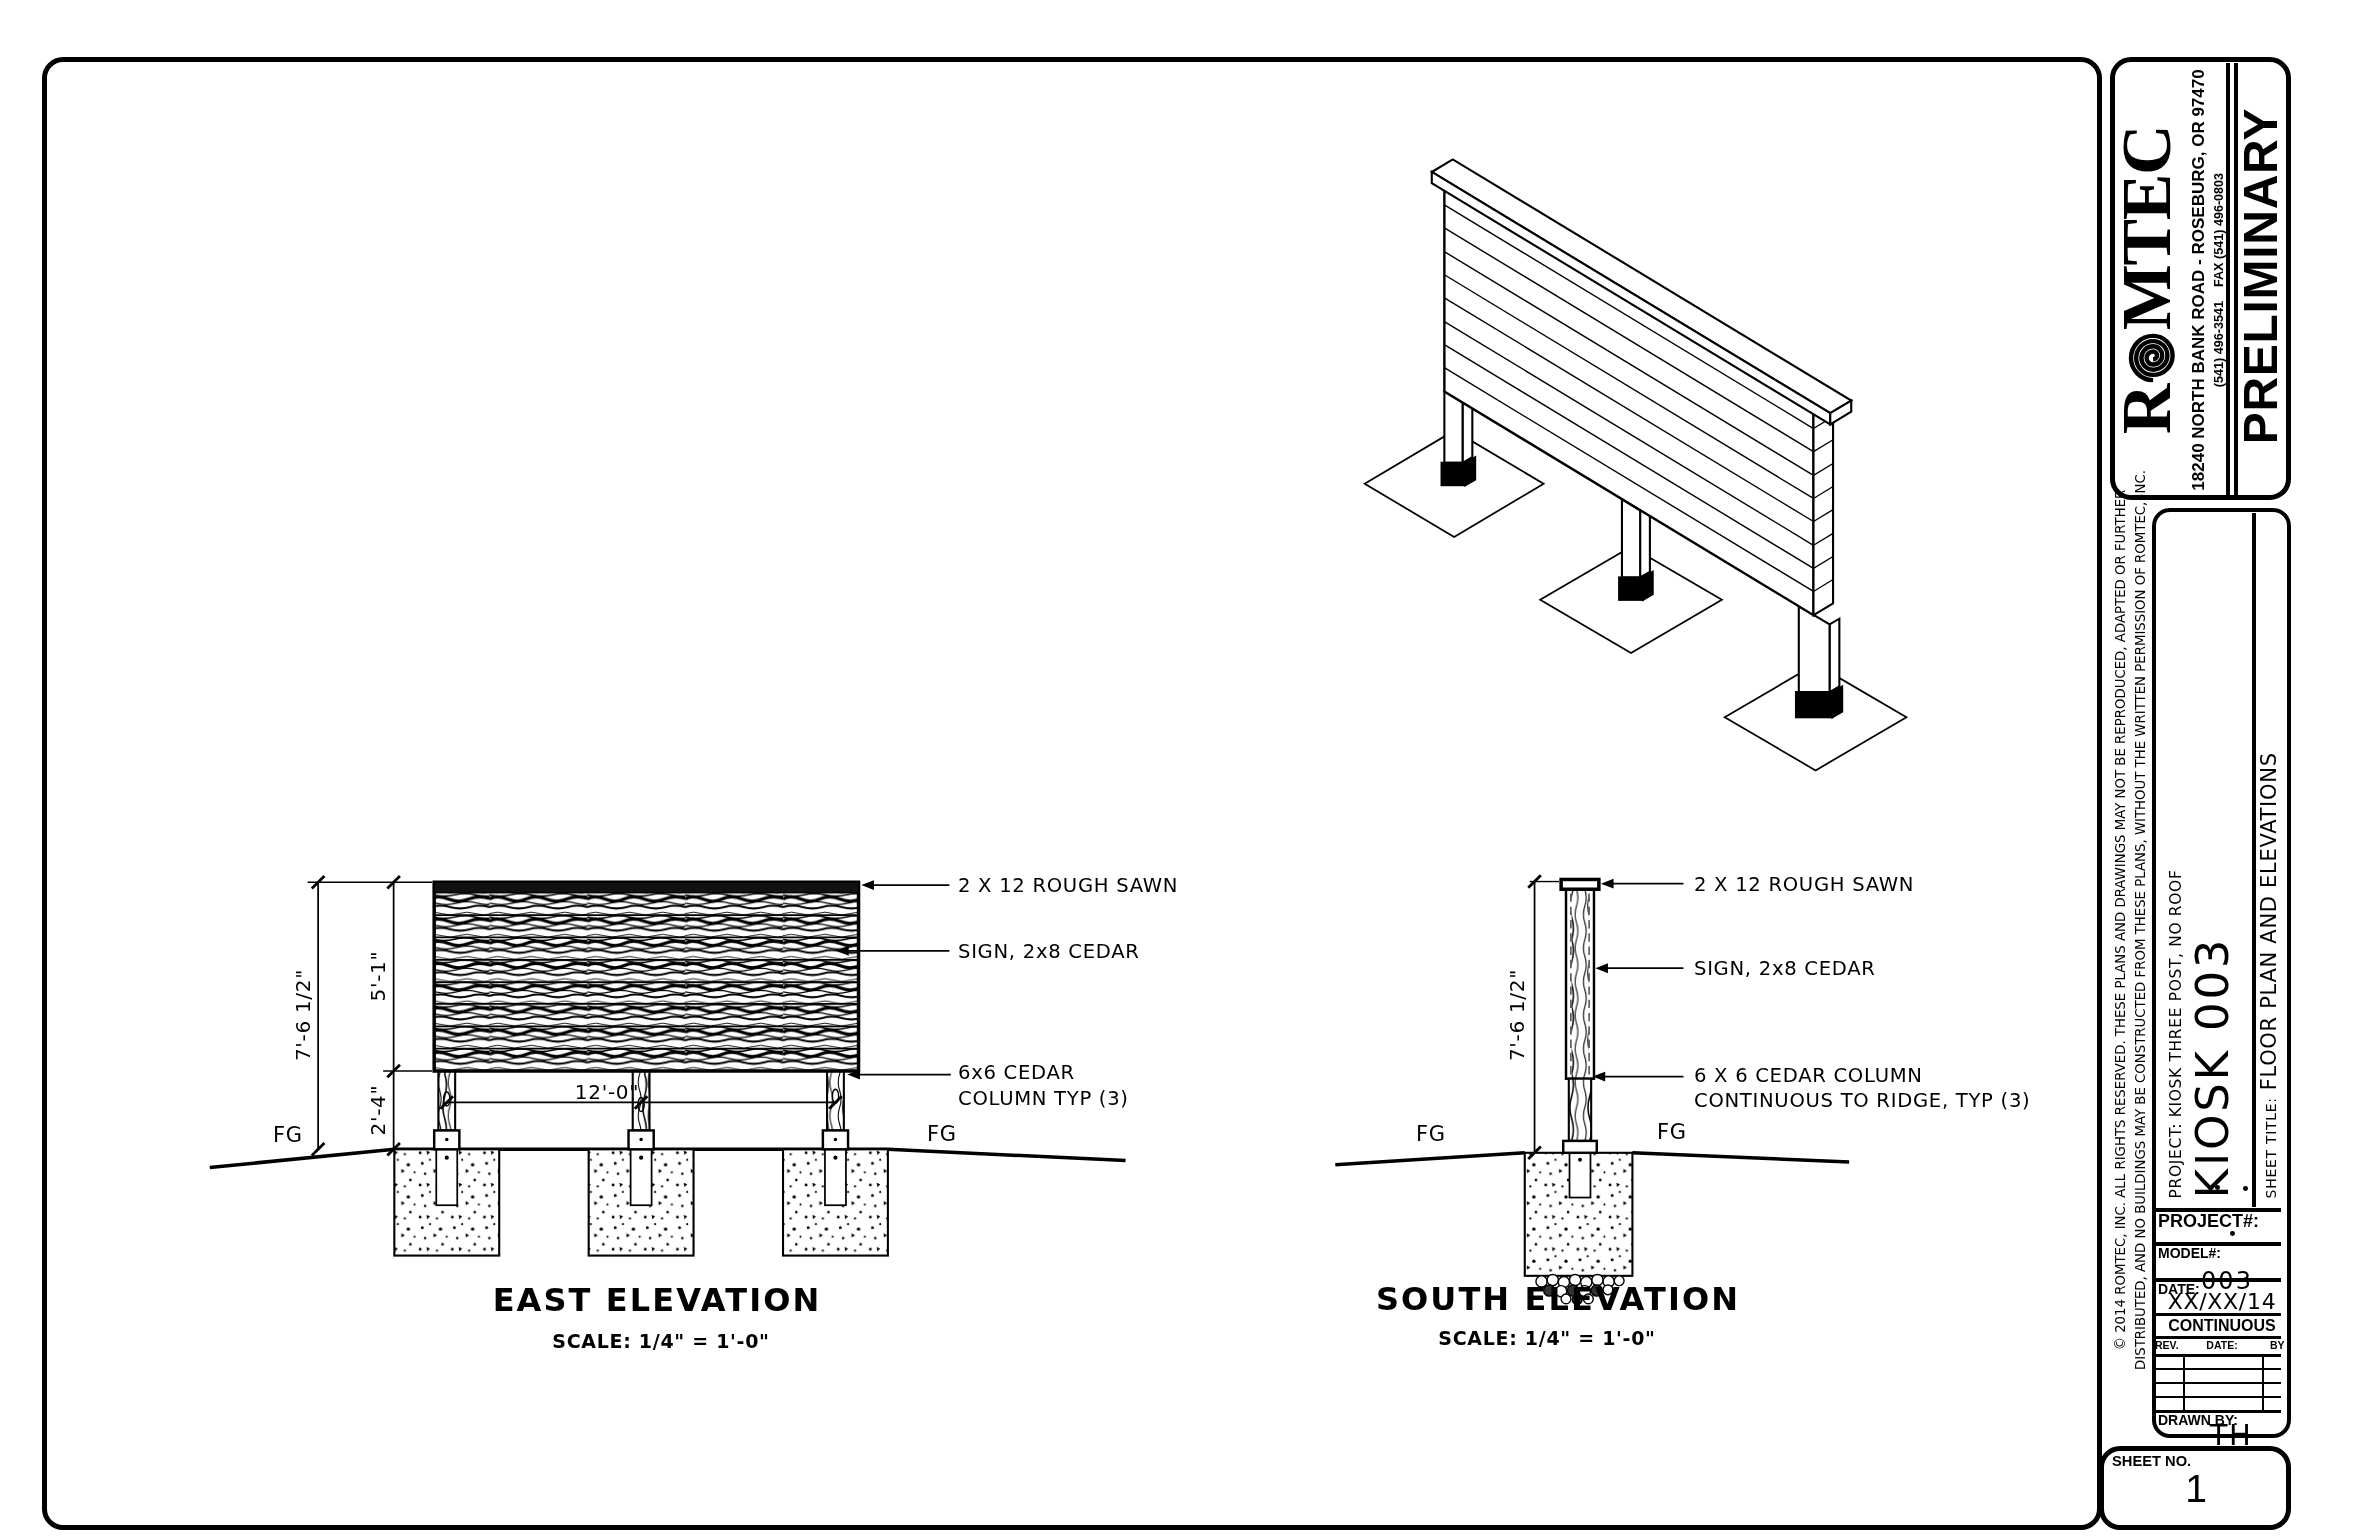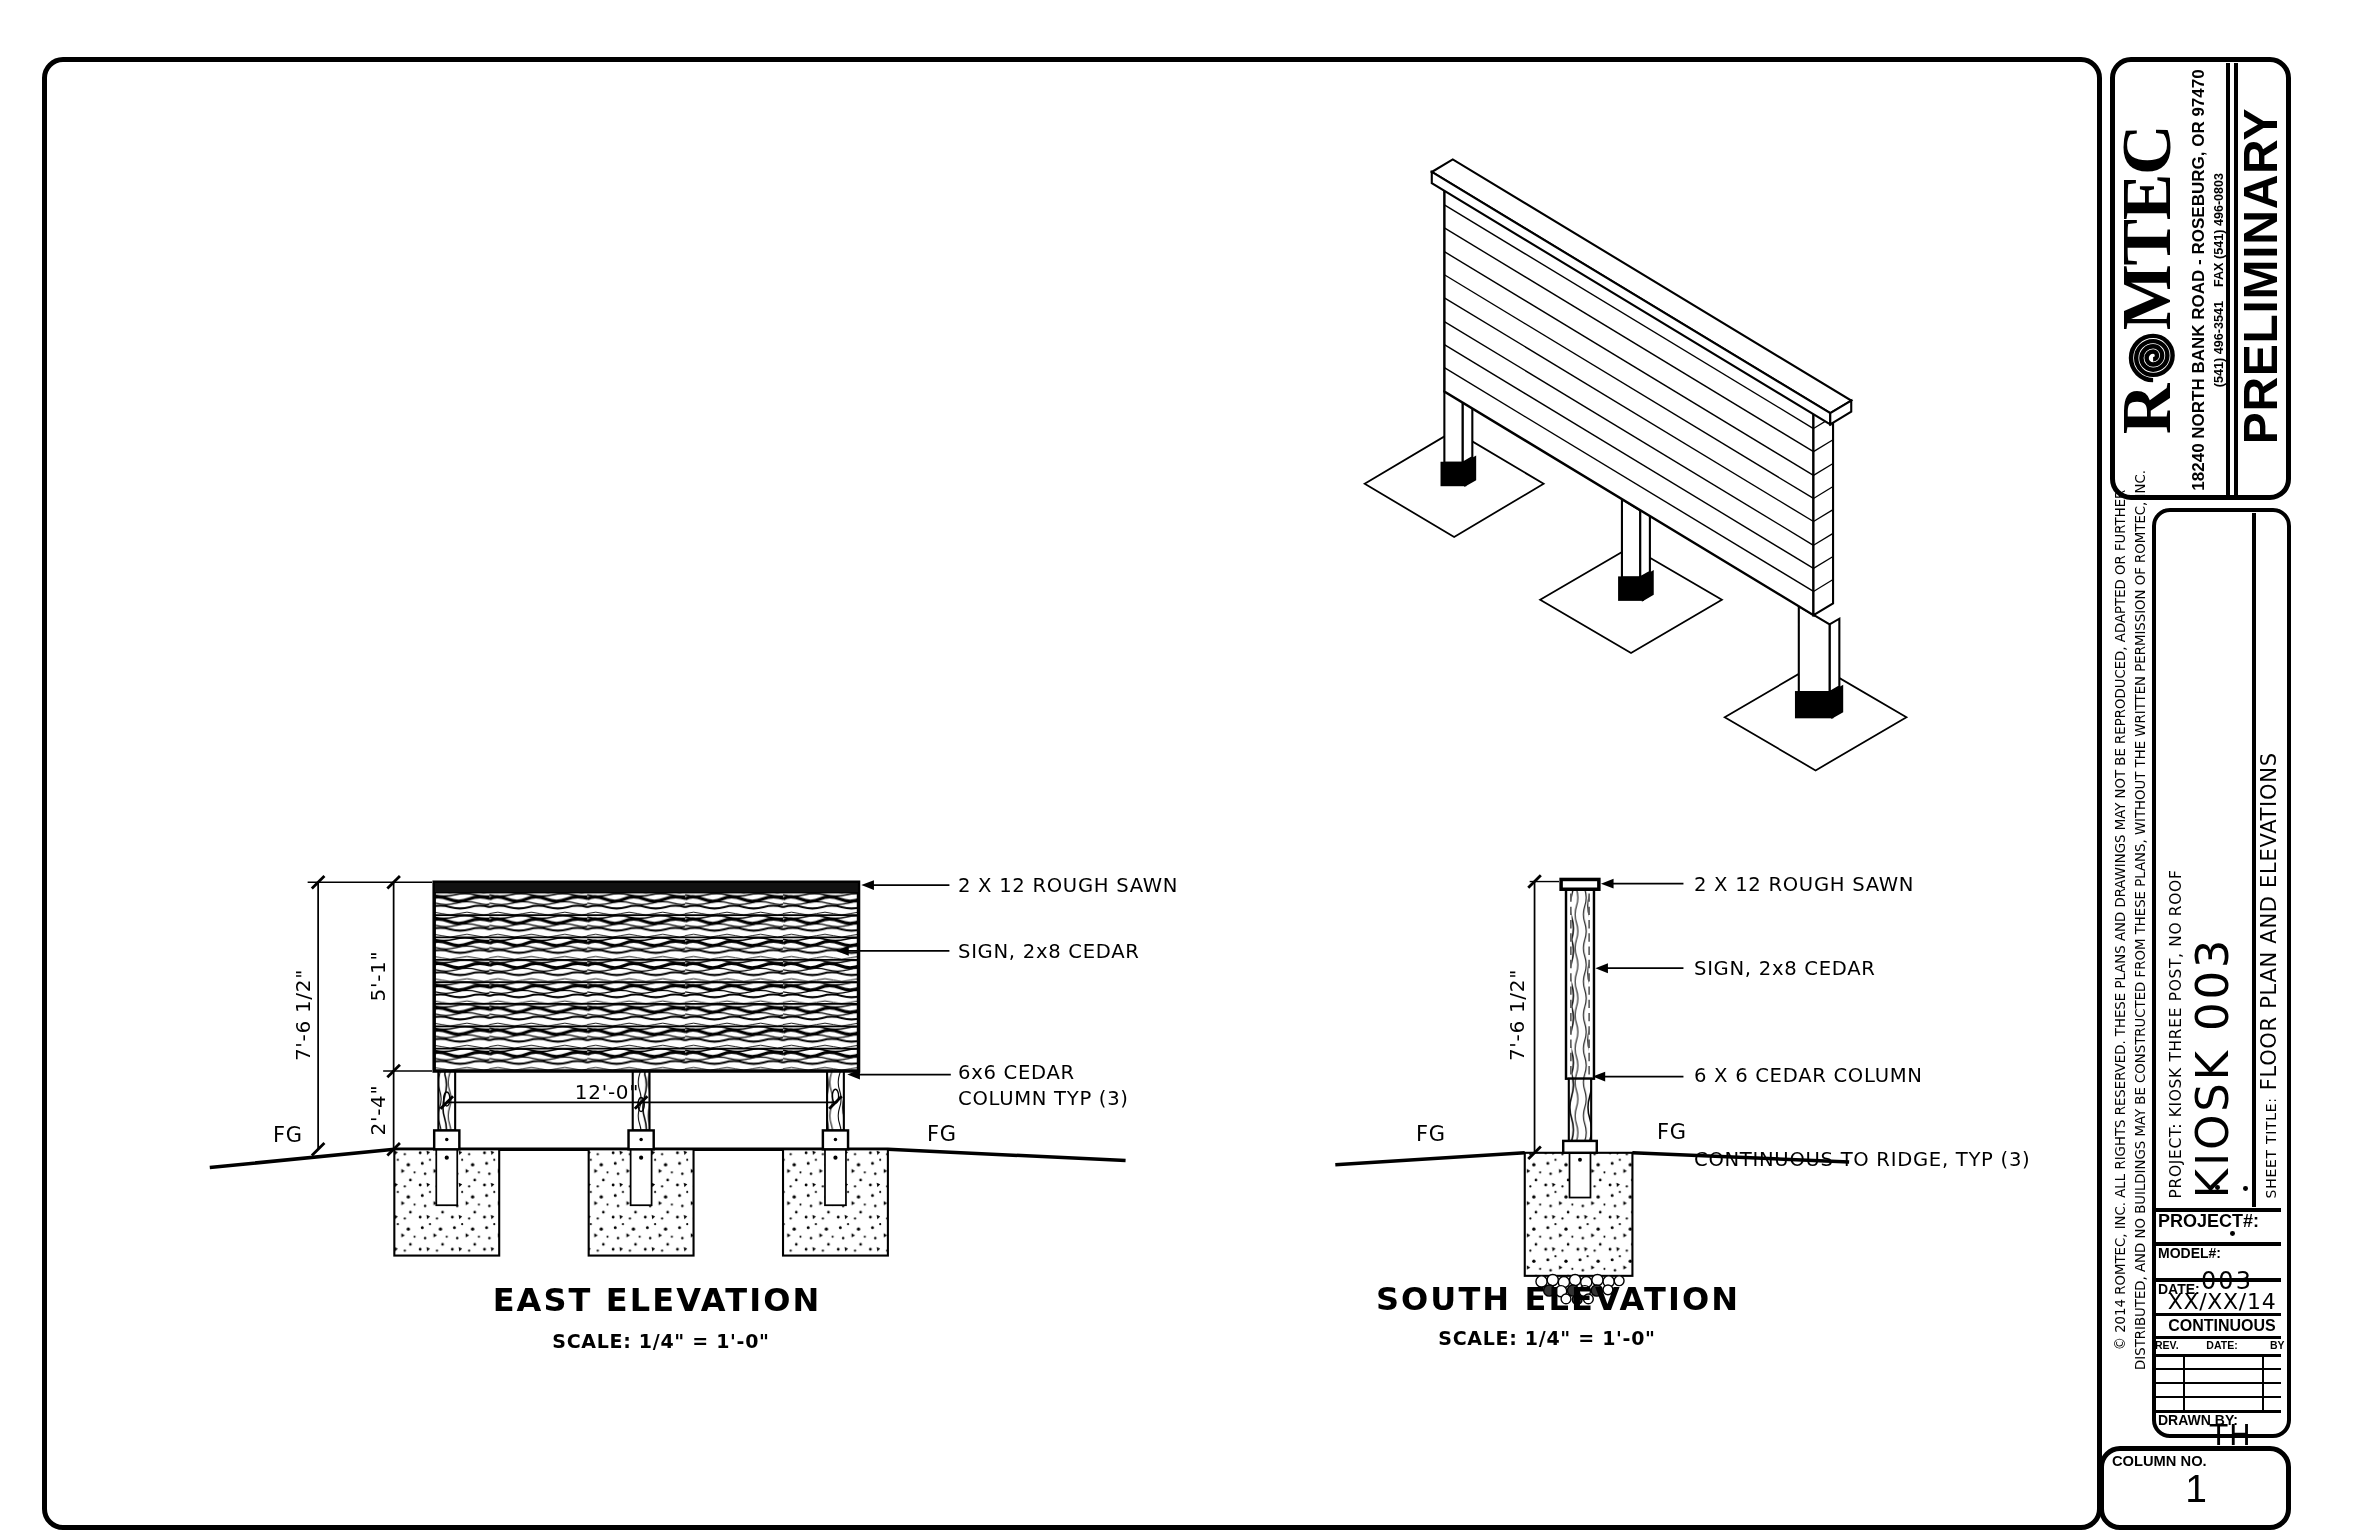--- a/index.html
+++ b/index.html
@@ -302,38 +302,38 @@
 <div class="abs tb-lbl" style="left:2158px;top:1281px;font-size:14px;">DATE:</div>
 <div class="ctr" style="left:2222px;top:1289px;font-size:22px;letter-spacing:0.7px;">XX/XX/14</div>
 <div class="ctr tb-lbl" style="left:2222px;top:1317px;font-size:16px;">CONTINUOUS</div>
 <div class="abs tb-lbl" style="left:2155px;top:1339px;font-size:10.5px;">REV.</div>
 <div class="ctr tb-lbl" style="left:2222px;top:1339px;font-size:10.5px;">DATE:</div>
 <div class="abs tb-lbl" style="left:2270px;top:1339px;font-size:10.5px;">BY</div>
 <div class="abs tb-lbl" style="left:2158px;top:1412px;font-size:14px;">DRAWN BY:</div>
 <div class="ctr" style="left:2231px;top:1418px;font-size:29px;letter-spacing:1.4px;">TH</div>
 
 <div class="box" style="left:2099px;top:1446px;width:182px;height:74px;"></div>
-<div class="abs tb-lbl" style="left:2112px;top:1453px;font-size:14.7px;">COLUMN NO.</div>
+<div class="abs tb-lbl" style="left:2112px;top:1453px;font-size:14.7px;">SHEET NO.</div>
 <div class="ctr" style="left:2196px;top:1467px;font-size:39px;font-family:'Liberation Sans',sans-serif;">1</div>
 
 <div class="abs hand lbl" style="left:958px;top:874px;">2 X 12 ROUGH SAWN</div>
 <div class="abs hand lbl" style="left:958px;top:940px;">SIGN, 2x8 CEDAR</div>
 <div class="abs hand lbl" style="left:958px;top:1061px;">6x6 CEDAR</div>
 <div class="abs hand lbl" style="left:958px;top:1087px;">COLUMN TYP (3)</div>
 <div class="rot hand dim" style="left:303px;top:1015px;">7'-6 1/2"</div>
 <div class="rot hand dim" style="left:378px;top:976px;">5'-1"</div>
 <div class="rot hand dim" style="left:378px;top:1110px;">2'-4"</div>
 <div class="ctr hand dim" style="left:607px;top:1080px;">12'-0"</div>
 <div class="abs hand fg" style="left:273px;top:1123px;">FG</div>
 <div class="abs hand fg" style="left:927px;top:1122px;">FG</div>
 <div class="ctr hand viewtitle" style="left:657px;top:1281px;">EAST ELEVATION</div>
 <div class="ctr hand viewscale" style="left:661px;top:1330px;">SCALE:  1/4" = 1'-0"</div>
 
 <div class="abs hand lbl" style="left:1694px;top:873px;">2 X 12 ROUGH SAWN</div>
 <div class="abs hand lbl" style="left:1694px;top:957px;">SIGN, 2x8 CEDAR</div>
 <div class="abs hand lbl" style="left:1694px;top:1064px;">6 X 6 CEDAR COLUMN</div>
-<div class="abs hand lbl" style="left:1694px;top:1148px;">CONTINUOUS TO RIDGE, TYP (3)</div>
+<div class="abs hand lbl" style="left:1694px;top:1089px;">CONTINUOUS TO RIDGE, TYP (3)</div>
 <div class="rot hand dim" style="left:1517px;top:1015px;">7'-6 1/2"</div>
 <div class="abs hand fg" style="left:1416px;top:1122px;">FG</div>
 <div class="abs hand fg" style="left:1657px;top:1120px;">FG</div>
 <div class="ctr hand viewtitle" style="left:1558px;top:1280px;">SOUTH ELEVATION</div>
 <div class="ctr hand viewscale" style="left:1547px;top:1327px;">SCALE:  1/4" = 1'-0"</div>
 
 
 </body></html>

